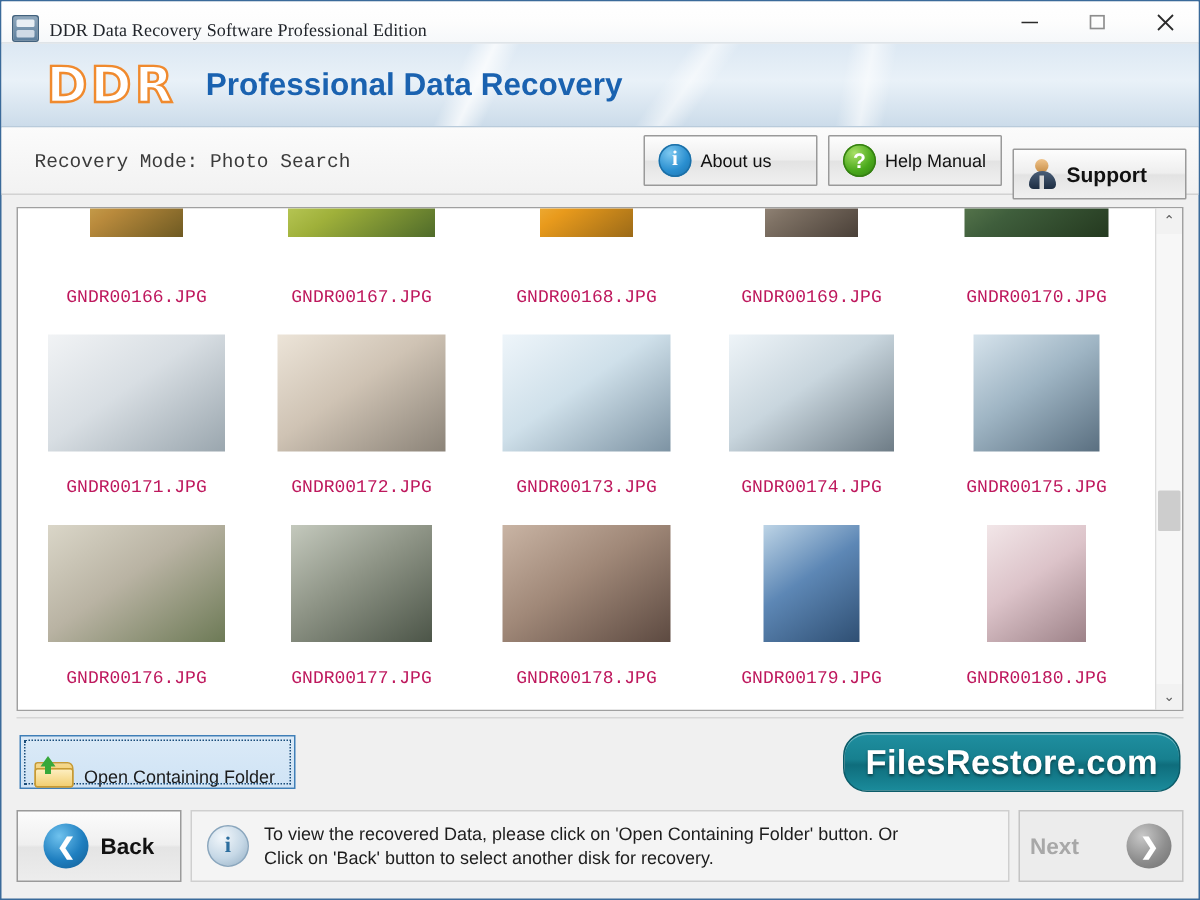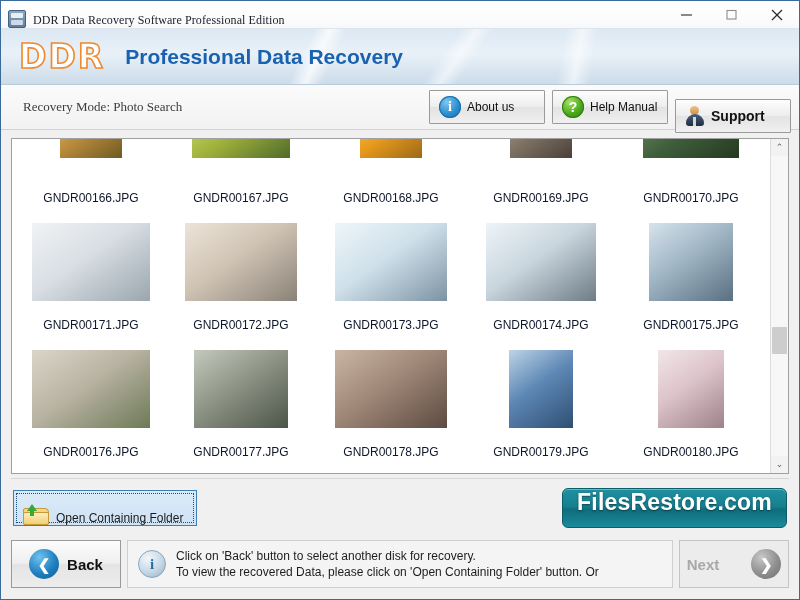--- a/index.html
+++ b/index.html
@@ -54,42 +54,42 @@
     height: 55px; flex: 0 0 55px;
     background:
       linear-gradient(115deg, rgba(255,255,255,0) 38%, rgba(255,255,255,.75) 40%, rgba(255,255,255,0) 42%),
       linear-gradient(125deg, rgba(255,255,255,0) 55%, rgba(255,255,255,.55) 57%, rgba(255,255,255,0) 59%),
       linear-gradient(100deg, rgba(255,255,255,0) 70%, rgba(255,255,255,.6) 72%, rgba(255,255,255,0) 74%),
       linear-gradient(to bottom,#dce8f3 0%,#e9f1f8 45%,#ccdcea 100%);
     display:flex; align-items:center; border-bottom:1px solid #b9cbdb;
     overflow:hidden;
   }
   .logo-ddr {
-    margin-left: 18px;
+    margin-left: 30px;
     font-size: 33px; font-weight: bold; letter-spacing: 2px;
     color: #ffffff;
     -webkit-text-stroke: 1.6px #f08a2e;
     text-shadow: 0 0 1px #f59a45;
     font-family: "DejaVu Sans", sans-serif;
     line-height: 1;
   }
   .logo-text {
     margin-left: 20px;
     font-size: 21px; font-weight: bold; color:#1a62b0;
     font-family: "Liberation Sans", sans-serif;
   }
   
   .modebar {
     height: 44px; flex:0 0 44px;
     background: linear-gradient(to bottom,#fbfbfb 0%,#f2f2f2 100%);
     border-bottom: 1px solid #d2d2d2;
     display:flex; align-items:center; padding: 0 8px;
   }
   .mode-text {
-    font-family: Liberation Serif, serif;
+    font-family: Liberation Mono, monospace;
     font-size: 13px; color:#3b3b3b; margin-left: 14px; flex:1;
     white-space:nowrap;
   }
   .topbtn {
     height: 32px; min-width: 96px;
     background: linear-gradient(to bottom,#fdfdfd 0%,#eeeeee 48%,#e3e3e3 52%,#f0f0f0 100%);
     border:1px solid #9a9a9a; border-radius:1px;
     display:flex; align-items:center; gap:6px; padding: 0 9px;
     margin-left: 7px;
     font-size: 12px; color:#111;
@@ -143,22 +143,22 @@
     display:flex; align-items:center; justify-content:center;
     padding-bottom: 3px;
     min-height: 0;
   }
   .thumb {
     border: 0;
     display:block;
     max-width: 118px;
   }
   .fname {
-    font-size: 12px; color:#0f172a; line-height:15px;
-    font-family:Liberation Sans, sans-serif;
+    font-size: 12px; color:#be185d; line-height:15px;
+    font-family:Liberation Mono, monospace;
     white-space:nowrap;
   }
   
   .vscroll {
     flex:0 0 17px; width:17px;
     background:#f2f2f2; border-left:1px solid #dcdcdc;
     display:flex; flex-direction:column;
     position:relative;
   }
   .sb-arrow {
@@ -202,23 +202,23 @@
   .folder-ico .arrow {
     position:absolute; left:4px; top:-1px; width:0;height:0;
     border-left:5px solid transparent; border-right:5px solid transparent;
     border-bottom:7px solid #37a83a;
   }
   .folder-ico .stem {
     position:absolute; left:7px; top:5px; width:4px;height:6px; background:#37a83a;
   }
   .fr-badge {
     height: 38px; padding: 0 14px;
-    display:flex; 
+    display:flex; align-items:center;
     background: linear-gradient(to bottom,#1f8fa0 0%,#17808f 45%,#0f6d7c 55%,#1a8b9b 100%);
-    border:1px solid #0c5c69; border-radius:6px;
+    border:1px solid #0c5c69; border-radius:16px;
     box-shadow: inset 0 1px 0 rgba(255,255,255,.35);
   }
   .fr-badge span {
     color:#ffffff; font-size:23px; font-weight:bold; letter-spacing:.2px;
     text-shadow: 0 1px 2px rgba(0,0,0,.45);
   }
   
   .footer {
     flex:0 0 54px; height:54px;
     display:flex; align-items:center; gap:6px;
@@ -431,22 +431,22 @@
 
   <div class="footer">
     <div class="navbtn">
       <div class="circ blue">❮</div>
       <span>Back</span>
     </div>
 
     <div class="statusbox">
       <div class="ico-info-sm">i</div>
       <div class="status-text">
+        <div>To view the recovered Data, please click on 'Open Containing Folder' button. Or</div>
         <div>Click on 'Back' button to select another disk for recovery.</div>
-        <div>To view the recovered Data, please click on 'Open Containing Folder' button. Or</div>
       </div>
     </div>
 
     <div class="navbtn disabled">
       <span>Next</span>
       <div class="circ grey">❯</div>
     </div>
   </div>
 
 </div>

